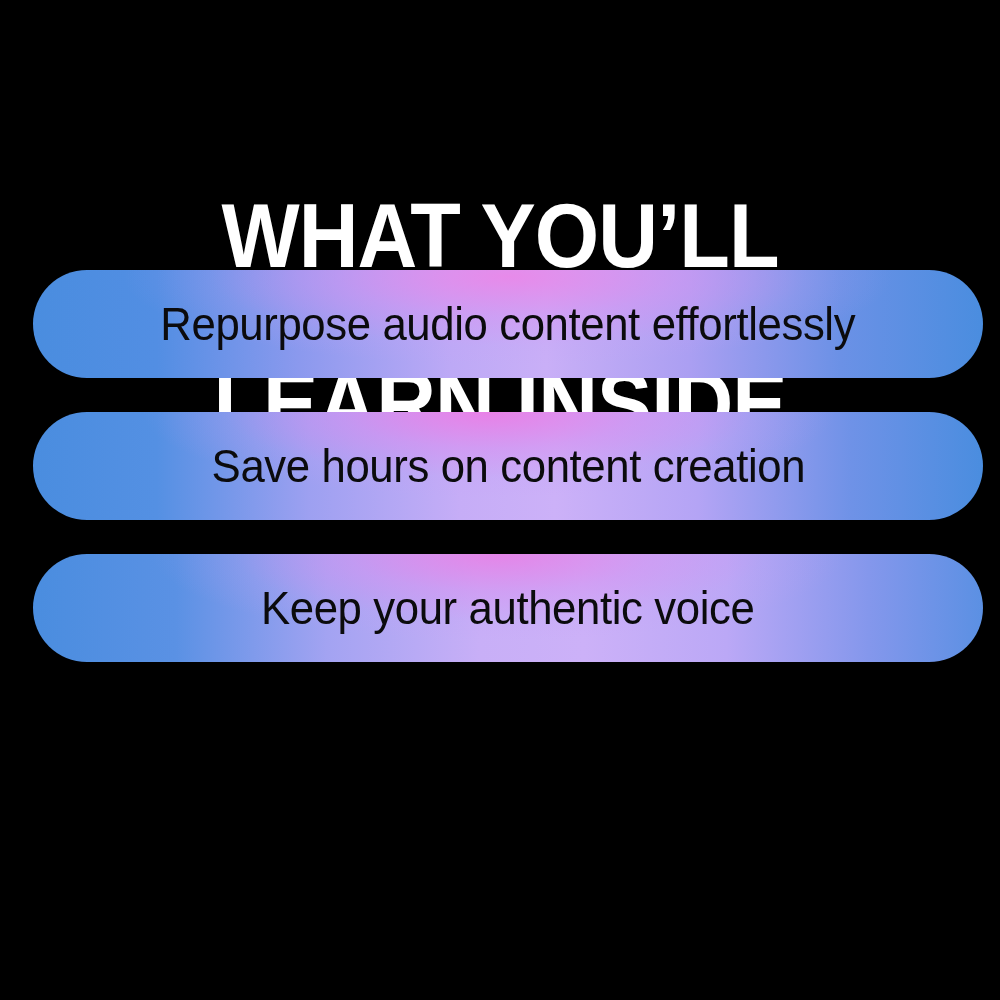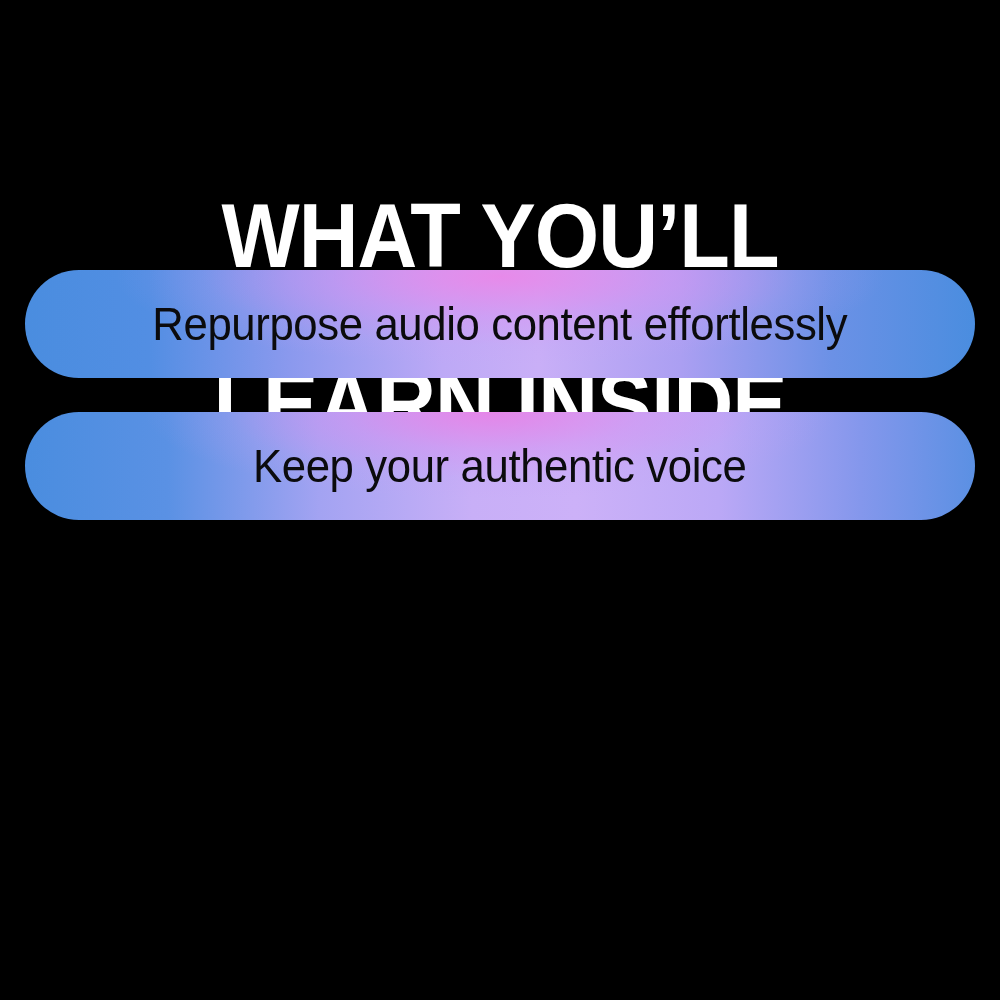--- a/index.html
+++ b/index.html
@@ -40,21 +40,21 @@
     transform-origin: 50% 0;
     white-space: pre-line;
   }
   .heading-line {
     display: block;
   }
 
   
   .pill-list {
     position: absolute;
-    left: 25px;
+    left: 33px;
     top: 270px;
     width: 950px;
   }
 
   .pill {
     position: relative;
     width: 950px;
     height: 108px;
     border-radius: 54px;
     margin-bottom: 34px;
@@ -127,20 +127,23 @@
     <span class="heading-line">LEARN INSIDE</span>
   </h1>
 
   <div class="pill-list">
 
     <div class="pill p1">
       <span class="pill-label">Repurpose audio content effortlessly</span>
     </div>
 
 
+    <div class="pill p3">
+      <span class="pill-label">Save hours on content creation</span>
+    </div>
 
 
     <div class="pill p5">
       <span class="pill-label">Keep your authentic voice</span>
     </div>
 
   </div>
 </div>
 
 </body></html>

